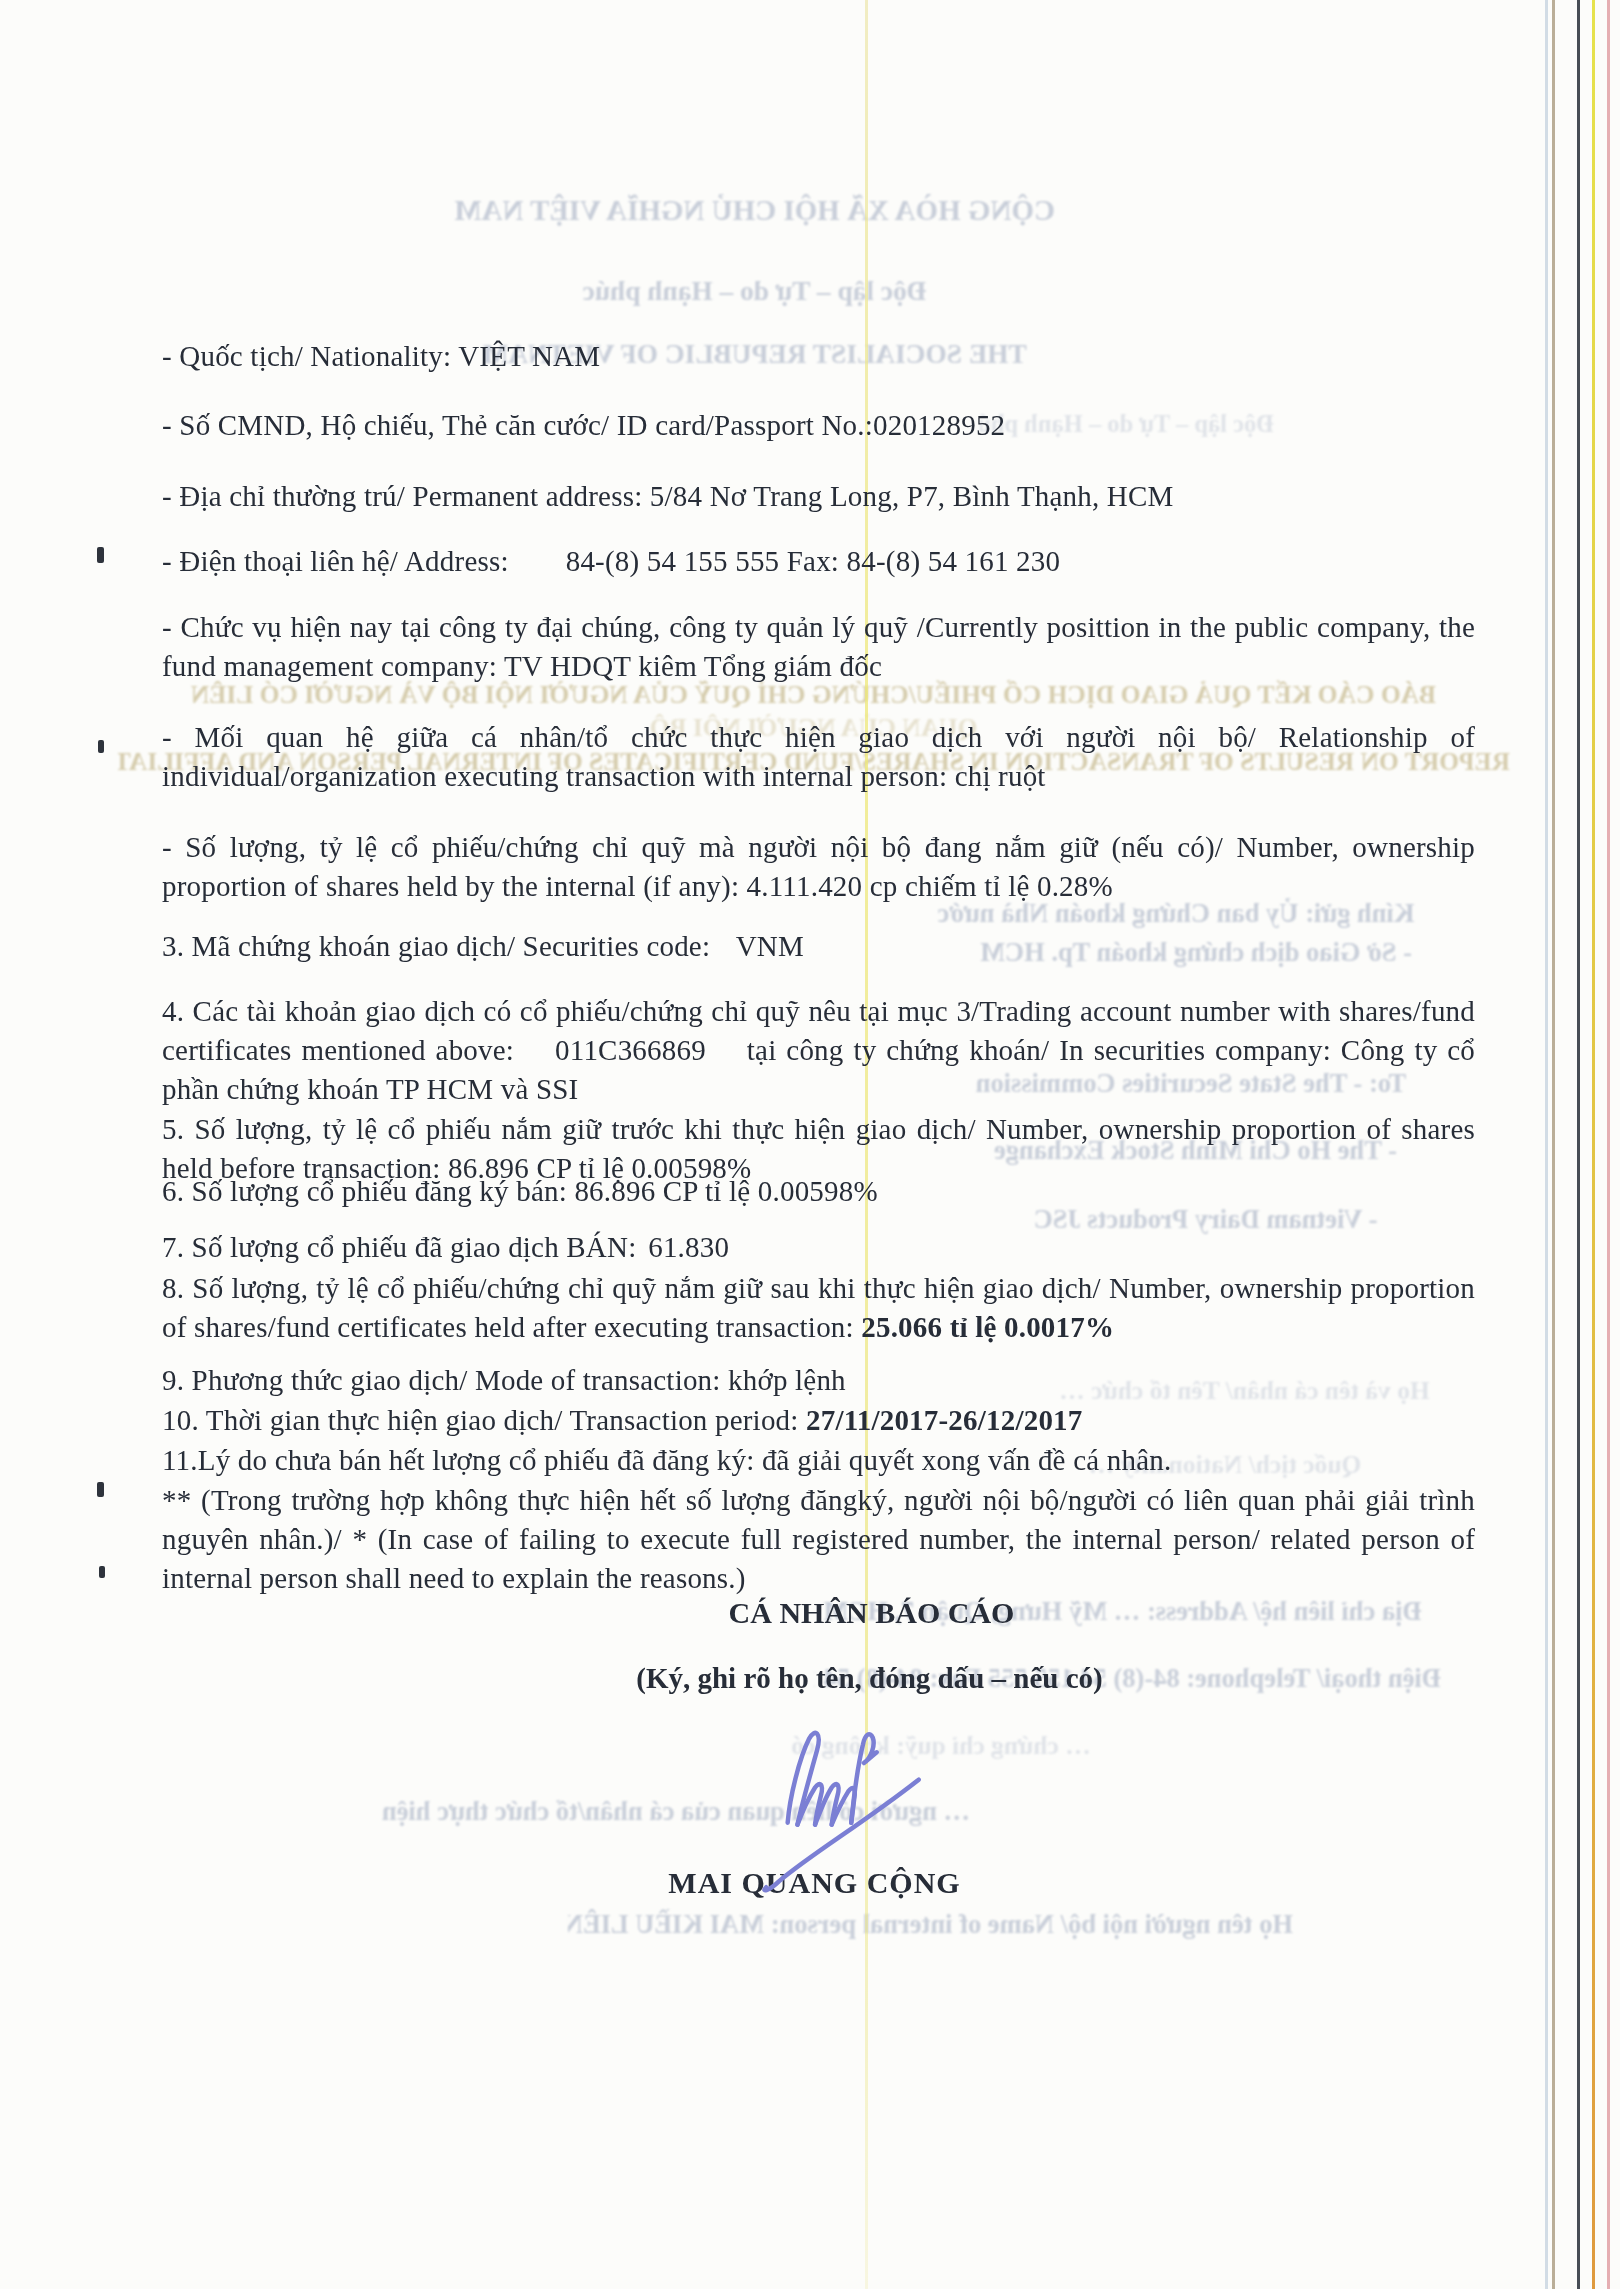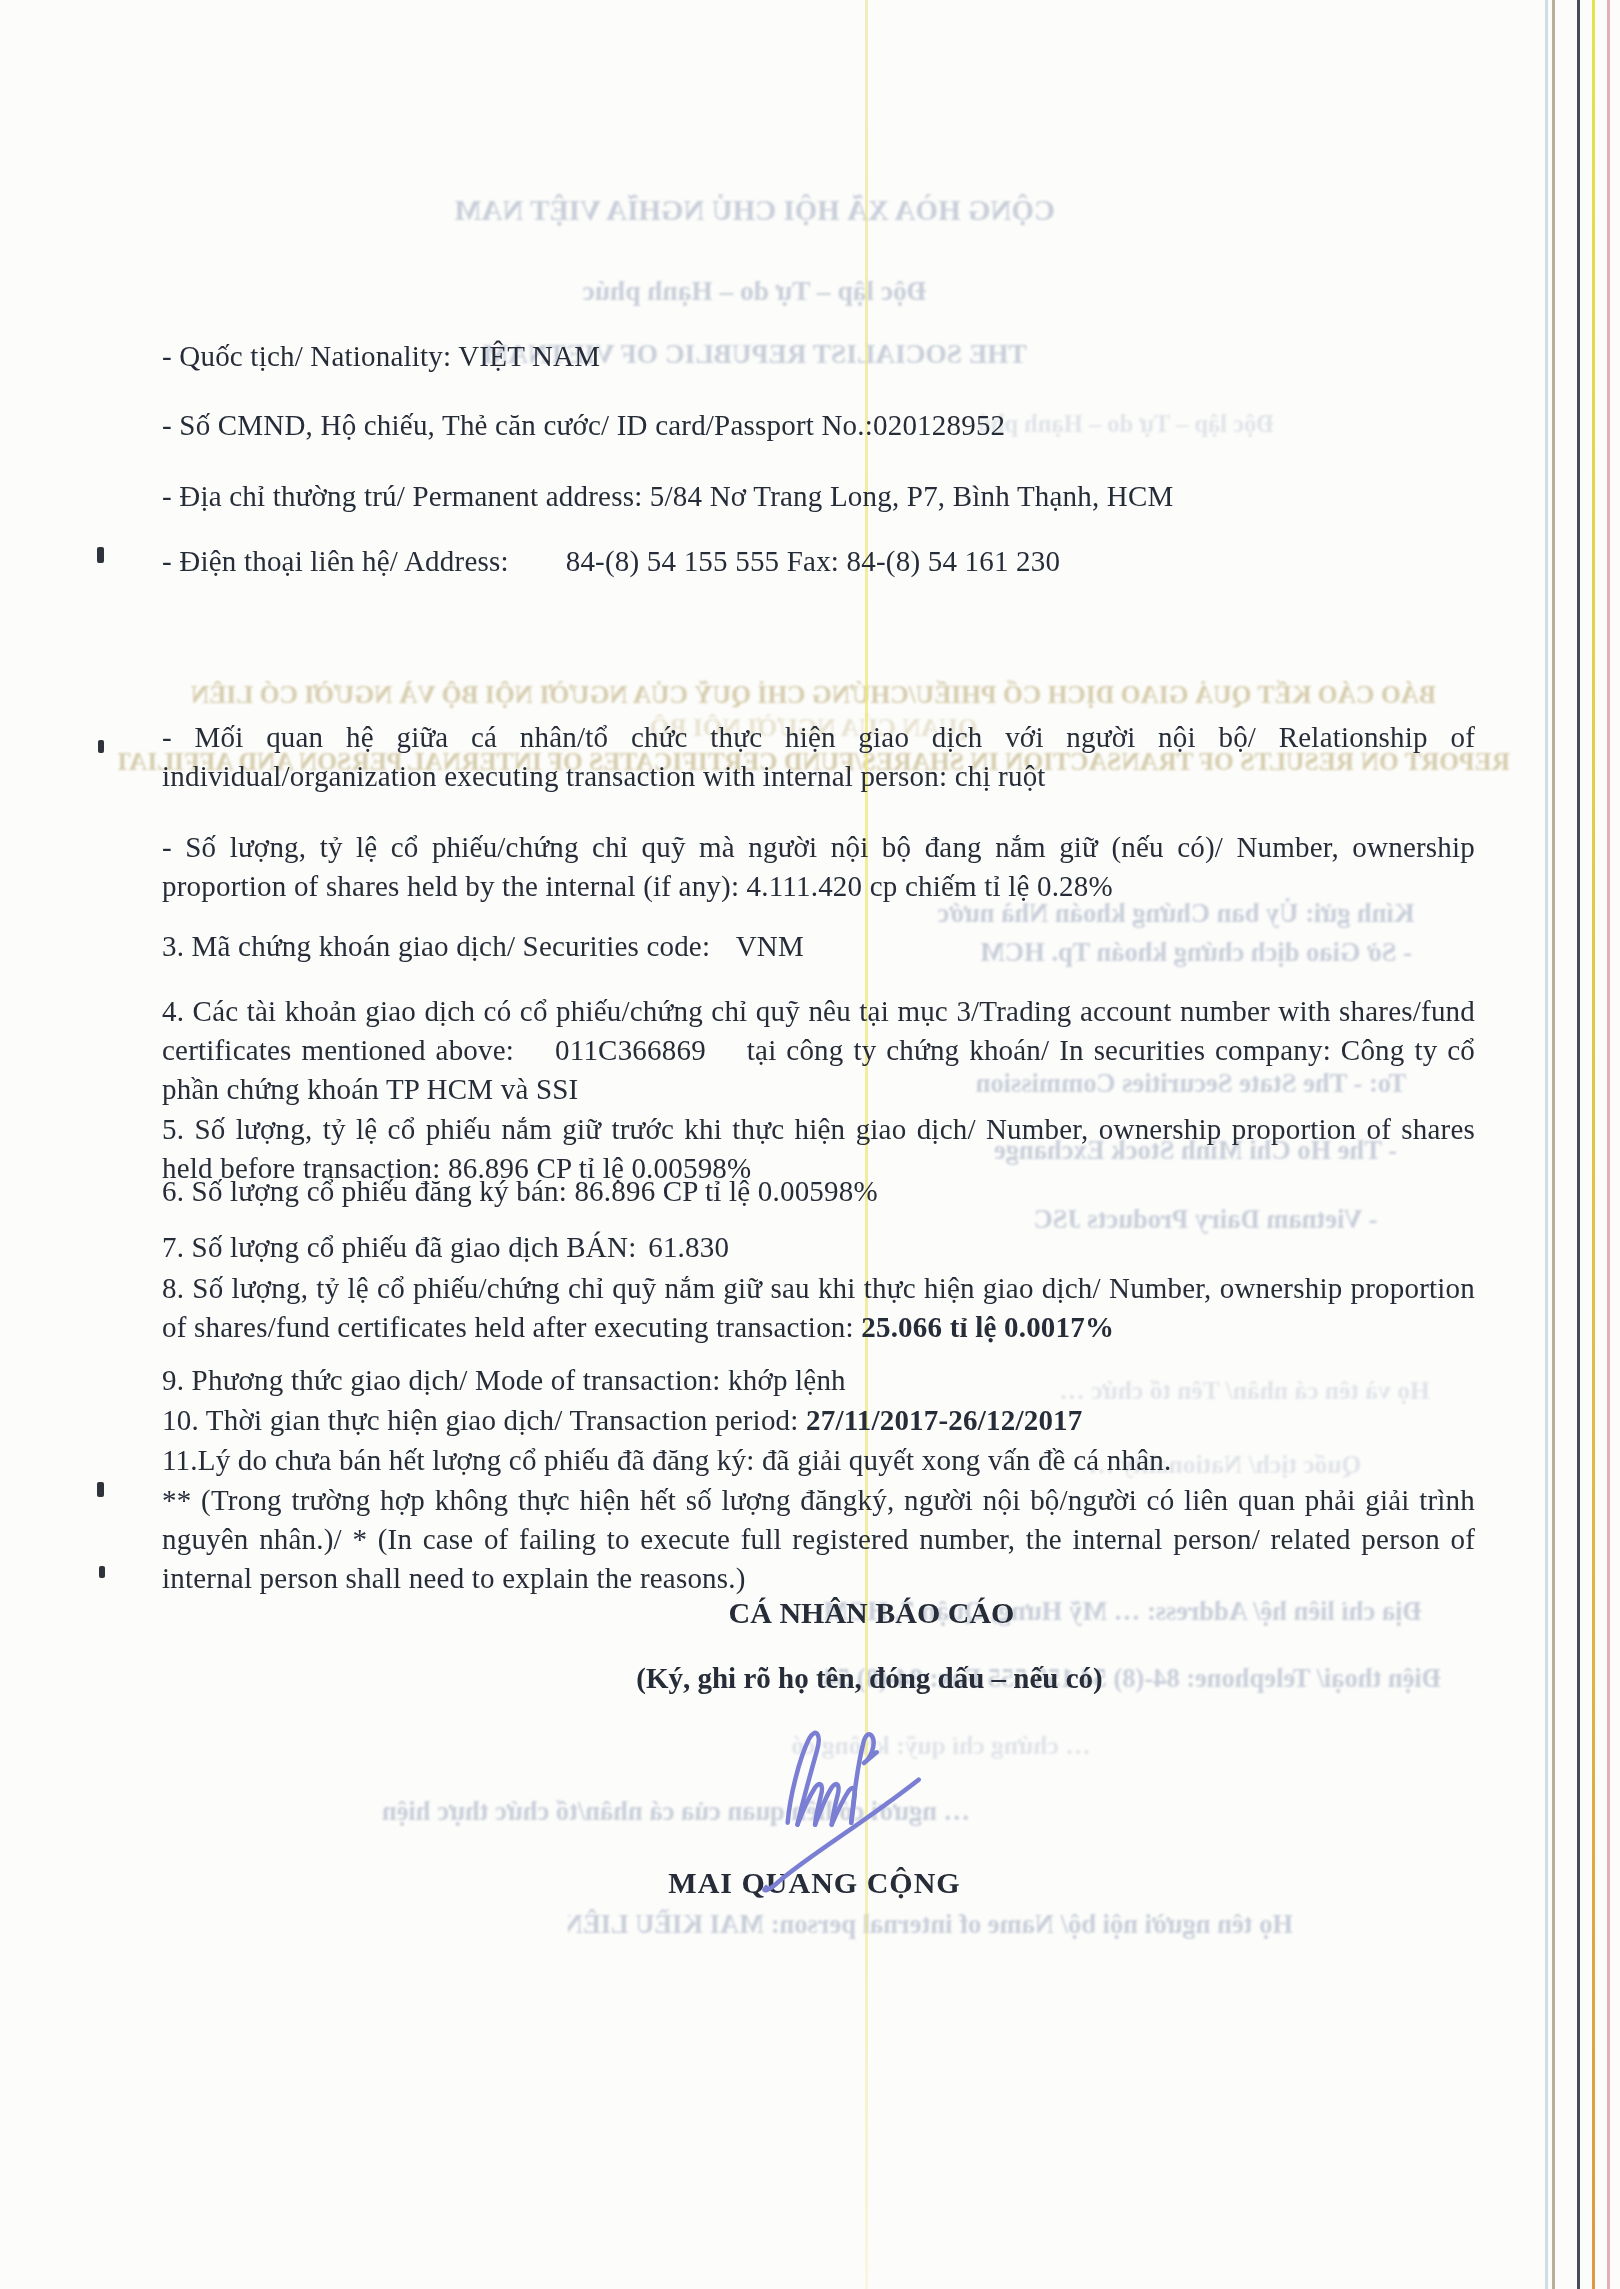--- a/index.html
+++ b/index.html
@@ -146,20 +146,23 @@
   </p>
 
   <p class="para" style="top:469px;">
     <span>- Địa chỉ thường trú/ Permanent address: 5/84 Nơ Trang Long, P7, Bình Thạnh, HCM</span>
   </p>
 
   <p class="para" style="top:534px;">
     <span>- Điện thoại liên hệ/ Address:</span><span class="gap-xl"></span><span>84-(8) 54 155 555 Fax: 84-(8) 54 161 230</span>
   </p>
 
+  <p class="para" style="top:600px;">
+    <span>- Chức vụ hiện nay tại công ty đại chúng, công ty quản lý quỹ /Currently posittion in the public company, the fund management company: TV HDQT kiêm Tổng giám đốc</span>
+  </p>
 
   <p class="para" style="top:710px;">
     <span>- Mối quan hệ giữa cá nhân/tổ chức thực hiện giao dịch với người nội bộ/ Relationship of individual/organization executing transaction with internal person: chị ruột</span>
   </p>
 
   <p class="para" style="top:820px;">
     <span>- Số lượng, tỷ lệ cổ phiếu/chứng chỉ quỹ mà người nội bộ đang nắm giữ (nếu có)/ Number, ownership proportion of shares held by the internal (if any): 4.111.420 cp chiếm tỉ lệ 0.28%</span>
   </p>
 
   <p class="para" style="top:919px;">

